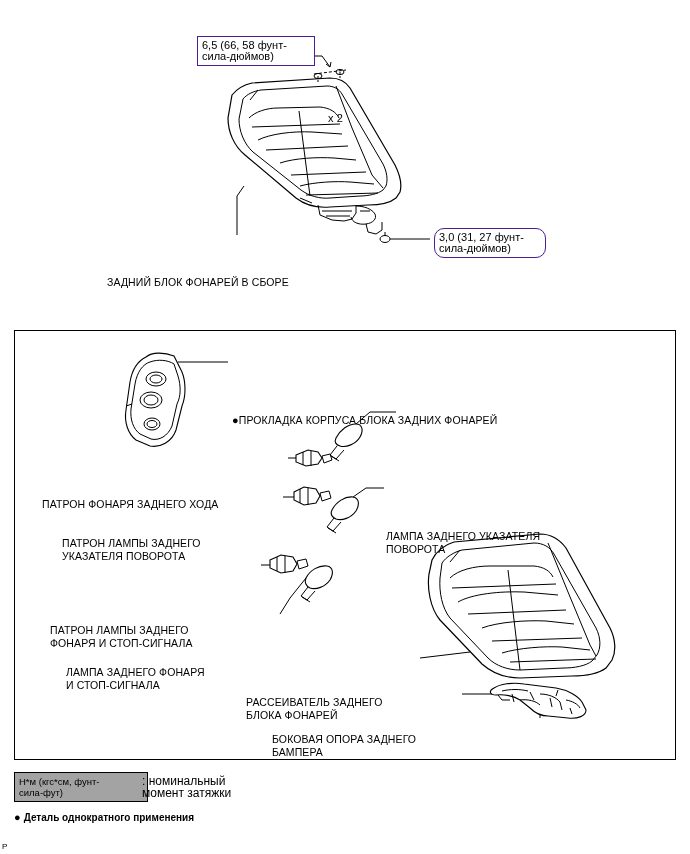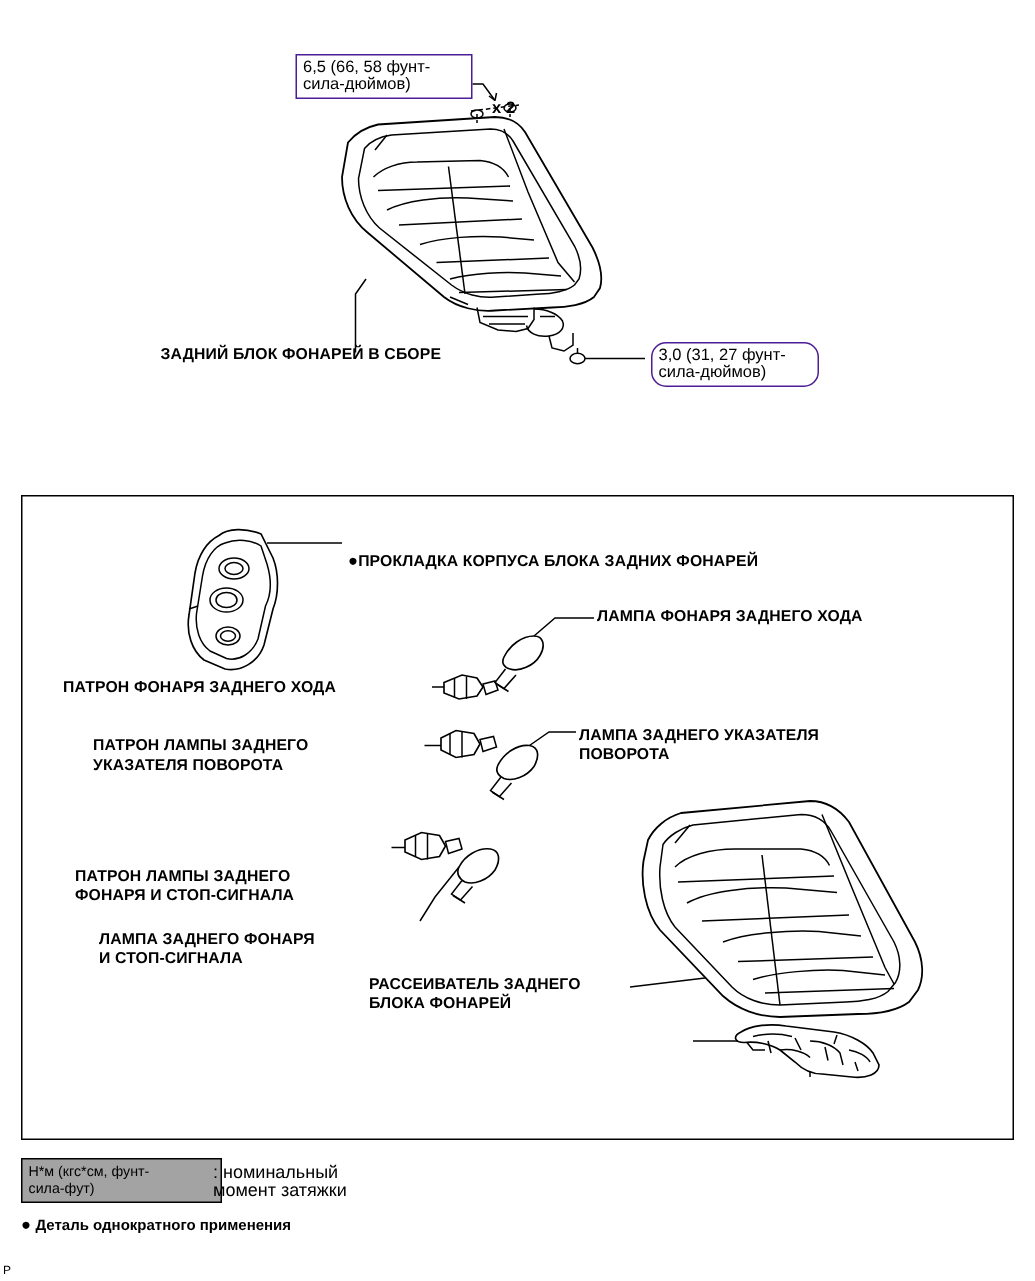--- a/index.html
+++ b/index.html
@@ -16,24 +16,25 @@
     overflow: hidden;
   }
   .page {
     position: relative;
     width: 690px;
     height: 854px;
   }
   .lbl {
     position: absolute;
     font-size: 10.5px;
-    font-weight: bold;
+    font-weight: normal;
     line-height: 13px;
     letter-spacing: 0.1px;
     white-space: pre-line;
+    margin-top: 46px;
   }
   .torque-box {
     position: absolute;
     border: 1px solid #4c1d95;
     font-size: 11px;
     font-weight: normal;
     line-height: 11px;
     padding: 3px 4px;
     background: #fff;
     white-space: pre-line;
@@ -252,39 +253,40 @@
 сила-дюймов)</div>
 
   <div class="lbl" style="left:107px; top:230px; width:240px;">ЗАДНИЙ БЛОК ФОНАРЕЙ В СБОРЕ</div>
 
   <div class="panel" style="left:14px; top:330px; width:662px; height:430px;"></div>
 
   <div class="lbl" style="left:232px; top:355px; width:340px;">
     <span class="bullet">●</span><span>ПРОКЛАДКА КОРПУСА БЛОКА ЗАДНИХ ФОНАРЕЙ</span>
   </div>
 
-  <div class="lbl" style="left:398px; top:405px; width:250px;">ЛАМПА ФОНАРЯ ЗАДНЕГО ХОДА</div>
 
   <div class="lbl" style="left:42px; top:452px; width:250px; text-align:left;">ПАТРОН ФОНАРЯ ЗАДНЕГО ХОДА</div>
 
   <div class="lbl" style="left:62px; top:491px; width:222px;">ПАТРОН ЛАМПЫ ЗАДНЕГО
 УКАЗАТЕЛЯ ПОВОРОТА</div>
 
   <div class="lbl" style="left:386px; top:484px; width:220px;">ЛАМПА ЗАДНЕГО УКАЗАТЕЛЯ
 ПОВОРОТА</div>
 
   <div class="lbl" style="left:50px; top:578px; width:215px;">ПАТРОН ЛАМПЫ ЗАДНЕГО
 ФОНАРЯ И СТОП-СИГНАЛА</div>
 
   <div class="lbl" style="left:66px; top:620px; width:212px;">ЛАМПА ЗАДНЕГО ФОНАРЯ
 И СТОП-СИГНАЛА</div>
 
   <div class="lbl" style="left:246px; top:650px; width:190px;">РАССЕИВАТЕЛЬ ЗАДНЕГО
 БЛОКА ФОНАРЕЙ</div>
 
+  <div class="lbl" style="left:272px; top:687px; width:190px;">БОКОВАЯ ОПОРА ЗАДНЕГО
+БАМПЕРА</div>
 
   <div class="legend-box" style="left:14px; top:772px; width:124px;">Н*м (кгс*см, фунт-
 сила-фут)</div>
 
   <div class="legend-text" style="left:142px; top:775px; width:150px;">: номинальный
 момент затяжки</div>
 
   <div class="legend-note" style="left:14px; top:812px; width:330px;">
     <span class="bullet">●</span><span style="margin-left:3px;">Деталь однократного применения</span>
   </div>

